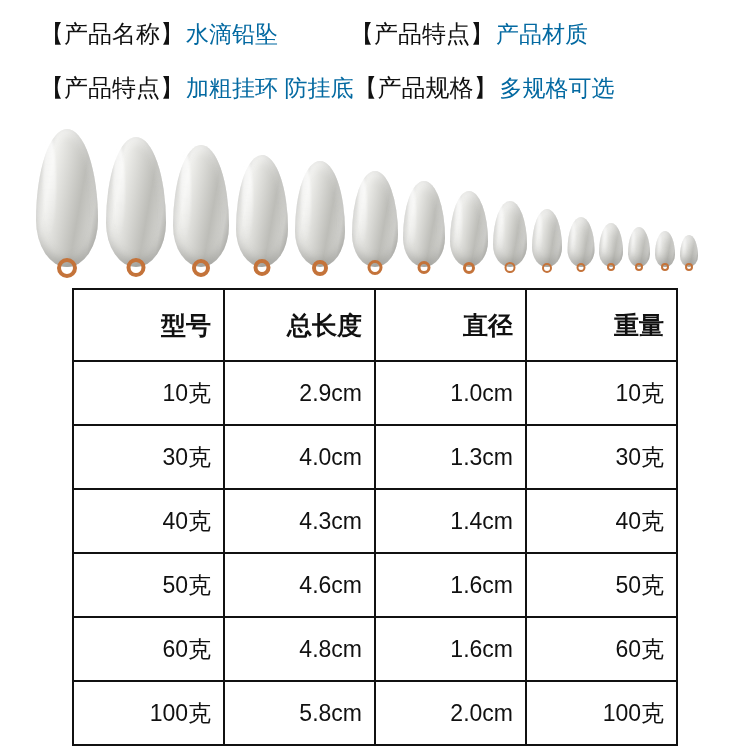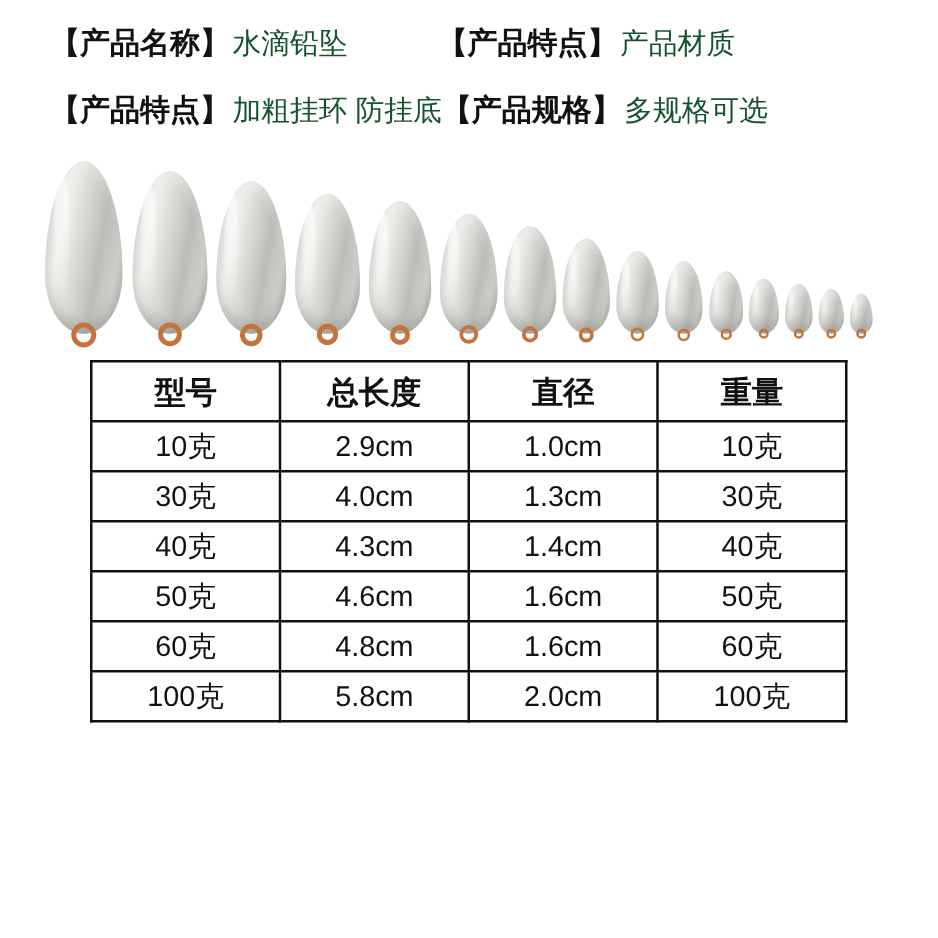--- a/index.html
+++ b/index.html
@@ -34,28 +34,28 @@
     height: 30px;
   }
   .spec-item {
     display: flex;
     align-items: baseline;
     white-space: nowrap;
   }
   .spec-item.first { width: 310px; }
   .spec-label {
     font-size: 24px;
-    font-weight: bold;
+    font-weight: normal;
     letter-spacing: 0px;
     color: #111;
   }
   .spec-value {
     font-size: 23px;
     font-weight: normal;
-    color: #14532d;
+    color: #0369a1;
     margin-left: 2px;
   }
 
   
   .sinkers {
     position: absolute;
     top: 108px;
     left: 18px;
     width: 714px;
     height: 175px;
@@ -99,25 +99,25 @@
   .spec-table {
     position: absolute;
     top: 288px;
     left: 72px;
     width: 606px;
     border-collapse: collapse;
     table-layout: fixed;
   }
   .spec-table td, .spec-table th {
     border: 2px solid #111;
-    text-align: center;
+    text-align: right;
     font-size: 23px;
     font-weight: normal;
     height: 38px;
-    padding: 0;
+    padding: 12px;
     color: #111;
   }
   .spec-table th {
     font-size: 25px;
     font-weight: bold;
     height: 46px;
   }
 </style>
 </head>
 <body>

